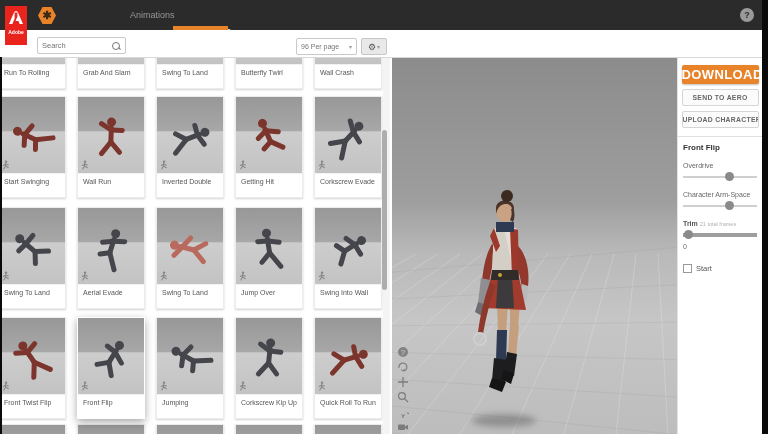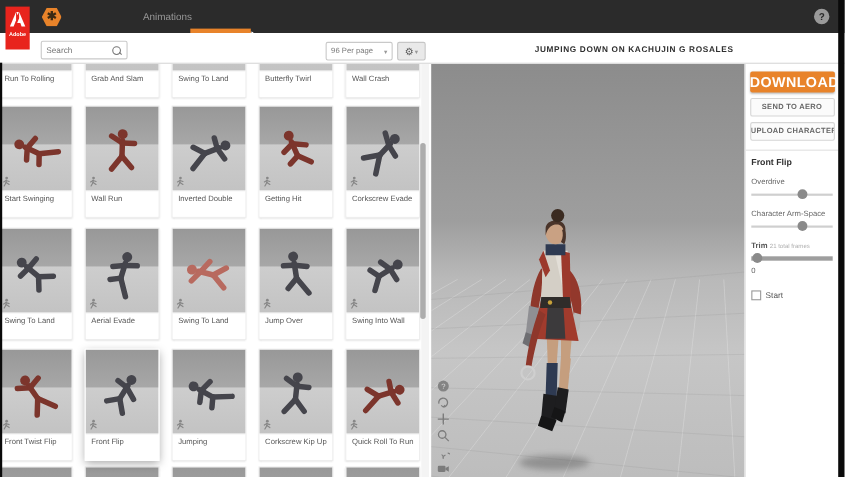--- a/index.html
+++ b/index.html
@@ -19,21 +19,21 @@
   .brand { position:absolute; left:60px; top:4px; color:#fff; font-size:17px; font-weight:bold; letter-spacing:0.5px; }
   .nav-tab { position:absolute; top:10px; font-size:9px; cursor:pointer; }
   .tab-characters { left:130px; color:#979797; }
   .tab-animations { left:182px; color:#fff; font-weight:bold;margin-top:16px; }
   .tab-underline { position:absolute; left:173px; top:26px; width:55px; height:4px; background:#e8832a; }
   .help-circle { position:absolute; right:14px; top:8px; width:14px; height:14px; border-radius:50%;
                  background:#9a9a9a; color:#2b2b2b; font-size:9px; font-weight:bold; text-align:center; line-height:14px; }
 
   
   .toolbar { position:absolute; top:30px; left:0; width:768px; height:28px; background:#fff; border-bottom:1px solid #d8d8d8; z-index:10; }
-  .search-box { position:absolute; left:37px; top:7px; width:79px; height:17px; border:1px solid #c9c9c9; border-radius:2px;
+  .search-box { position:absolute; left:37px; top:7px; width:89px; height:17px; border:1px solid #c9c9c9; border-radius:2px;
                 background:#fff; display:flex; align-items:center; }
   .search-box input { border:0; outline:none; flex:1; font-size:7.5px; color:#555; padding:0 4px; font-family:inherit; background:transparent; min-width:0; }
   .mag { position:relative; width:10px; height:10px; margin-right:4px; flex:none; }
   .mag::before { content:""; position:absolute; left:1px; top:1px; width:6px; height:6px; border:1px solid #777; border-radius:50%; }
   .mag::after { content:""; position:absolute; left:7px; top:7px; width:3px; height:1px; background:#777; transform:rotate(45deg); }
   .per-page { position:absolute; left:296px; top:8px; width:61px; height:17px; border:1px solid #c9c9c9; border-radius:2px;
               background:#fff; font-size:7px; color:#777; display:flex; align-items:center; padding:0 4px; justify-content:space-between; }
   .gear-btn { position:absolute; left:361px; top:8px; width:26px; height:17px; border:1px solid #c6c6c6; border-radius:2px;
               background:#e9e9e9; font-size:9px; color:#555; display:flex; align-items:center; justify-content:center; gap:1px; }
   .gear-btn .caret, .per-page .caret { font-size:6px; color:#999; }
@@ -117,21 +117,20 @@
       <span class="mag"></span>
     </div>
     <div class="per-page">
       <span>96 Per page</span>
       <span class="caret">▾</span>
     </div>
     <div class="gear-btn">
       <span>⚙</span>
       <span class="caret">▾</span>
     </div>
-    <div class="viewer-title">JUMPING DOWN ON KACHUJIN G ROSALES</div>
   </div>
 
   <div class="grid-panel">
     <div id="grid-rows">
         <div class="grid-row" style="top: -71px;">
           <div class="card">
             <div class="thumb" style="height: 76px;"></div>
             <div class="card-label">Run To Rolling</div>
           </div>
           <div class="card">

